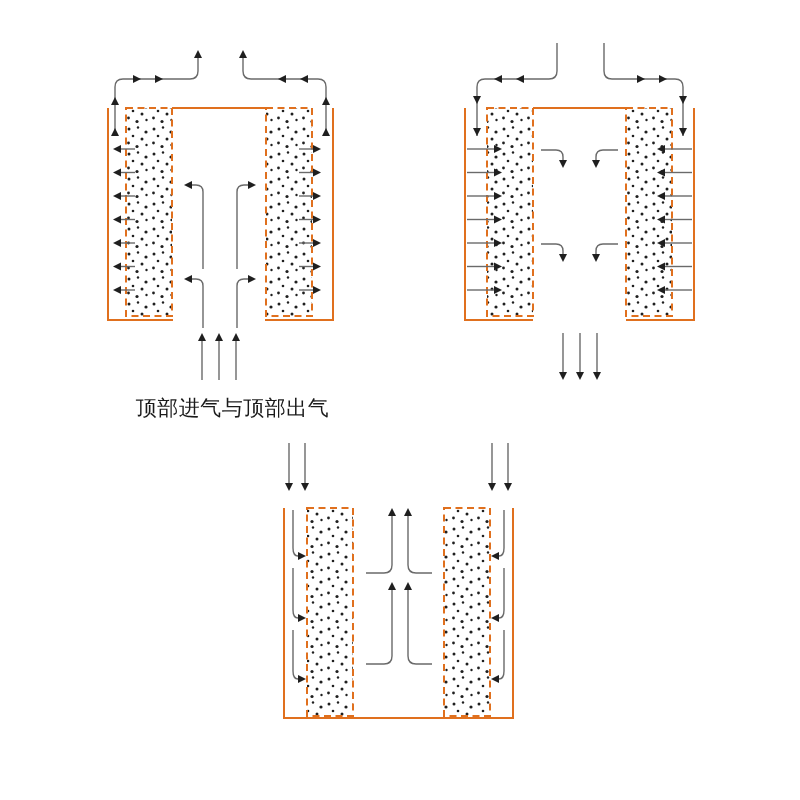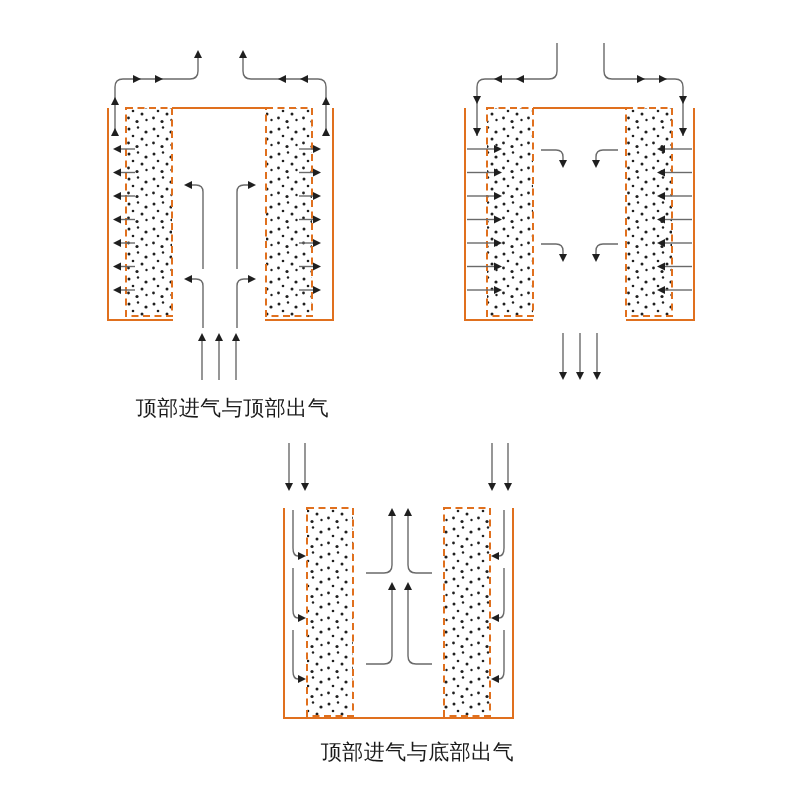--- a/index.html
+++ b/index.html
@@ -220,14 +220,13 @@
           <polygon points="388,590 396,590 392,582"></polygon>
       <path d="M432,664 H416 Q408,664 408,656 V590"></path>
           <polygon points="404,590 412,590 408,582"></polygon>
     </g>
   </g>
 </svg>
 
 <div class="caption" style="left:125px;top:396px;text-align:center;">顶部进气与顶部出气</div>
 
 
-<div class="caption" style="left:310px;top:740px;">顶部进气与底部出气</div>
 </div>
 
 </body></html>

